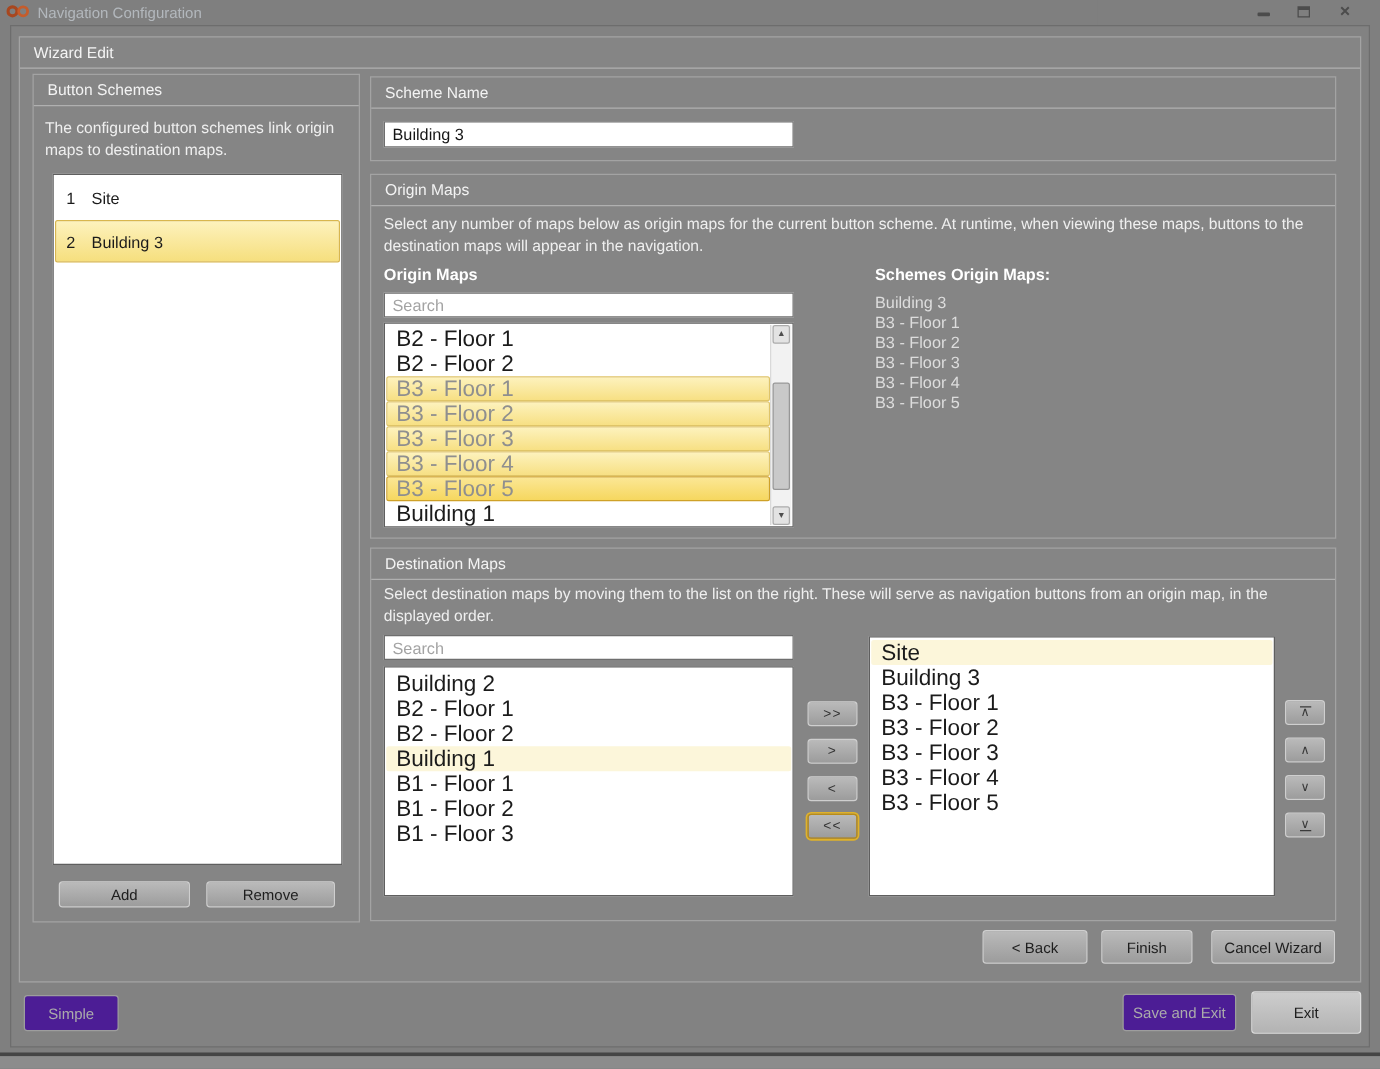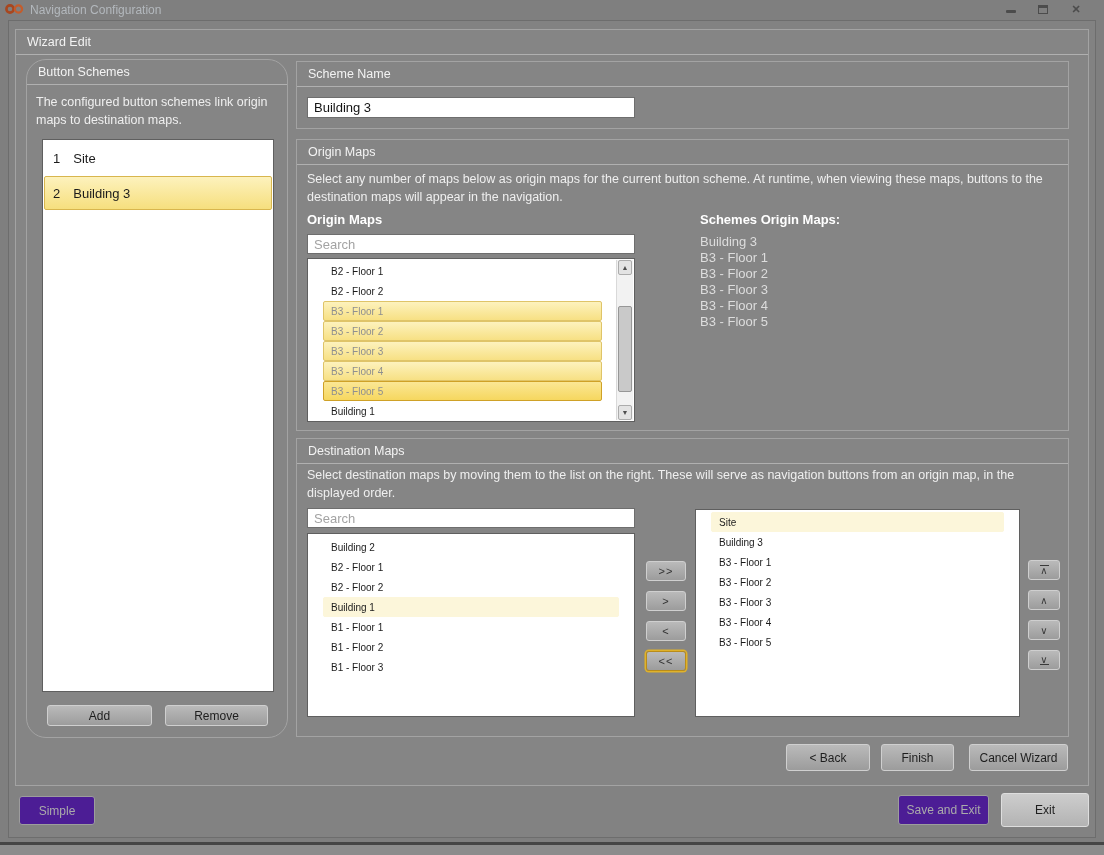--- a/index.html
+++ b/index.html
@@ -32,22 +32,22 @@
                  border-bottom:1px solid #b0b0b0; color:#f3f3f3; font-size:12.5px; }
   .desc { color:#efefef; font-size:12.5px; line-height:18px; }
   .bold-label { color:#ffffff; font-size:13px; font-weight:bold; }
 
   
   .white-list { background:#ffffff; border:1px solid #5f5f5f; overflow:hidden; }
   .txt-input { background:#ffffff; border:1px solid #6e6e6e; font-family:inherit; font-size:13px;
                color:#141414; padding:0 6px; width:100%; height:100%; }
   .txt-input::placeholder { color:#a3a3a3; }
 
-  .row { height:20px; line-height:19px; font-size:10px; color:#1b1b1b; padding-left:7px;
-         margin:0 15px; border:1px solid transparent; border-radius:2px; cursor:default; }
+  .row { height:20px; line-height:19px; font-size:18px; color:#1b1b1b; padding-left:7px;
+         margin:0 1px; border:1px solid transparent; border-radius:2px; cursor:default; }
   .row.sel { background:linear-gradient(#fdf2bd, #f7e084); border-color:#dfc468; color:#8f8f8f; }
   .row.sel.focus { background:linear-gradient(#fbe795, #f6d75f); border-color:#cfa127; }
   .row.pale { background:#fcf6da; border-color:#fcf6da; }
 
   .scheme-row { height:34px; display:flex; align-items:center; gap:13px; padding-left:8px;
                 font-size:13px; color:#1b1b1b; margin:1px; border:1px solid transparent; border-radius:2px; }
   .scheme-row.sel { background:linear-gradient(#fdf2bd, #f6df7e); border-color:#d8b64e; }
 
   
   .sbar { position:absolute; top:1px; right:1px; bottom:1px; width:17px; background:#f2f2f2; border-left:1px solid #d9d9d9; }
@@ -88,21 +88,21 @@
       <span>✕</span>
     </div>
 </div>
 
 <div class="abs client">
 
   <div class="abs group" style="left:6px;top:8px;width:1074px;height:757px;">
     <div class="group-title">Wizard Edit</div>
   </div>
 
-  <div class="abs group" style="left:17px;top:38px;width:262px;height:679px;border-radius:20px;">
+  <div class="abs group" style="left:17px;top:38px;width:262px;height:679px;">
     <div class="group-title">Button Schemes</div>
     <div class="abs desc" style="left:9px;top:33px;width:246px;">The configured button schemes link origin maps to destination maps.</div>
     <div class="abs white-list" style="left:15px;top:79px;width:232px;height:553px;">
       <div class="scheme-row">
         <span>1</span>
         <span>Site</span>
       </div>
       <div class="scheme-row sel">
         <span>2</span>
         <span>Building 3</span>

